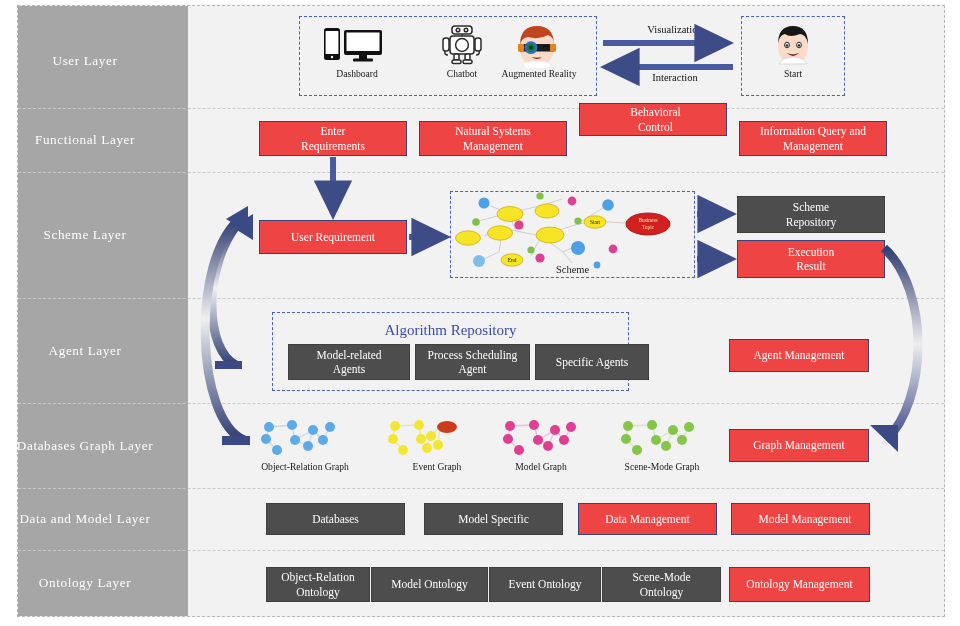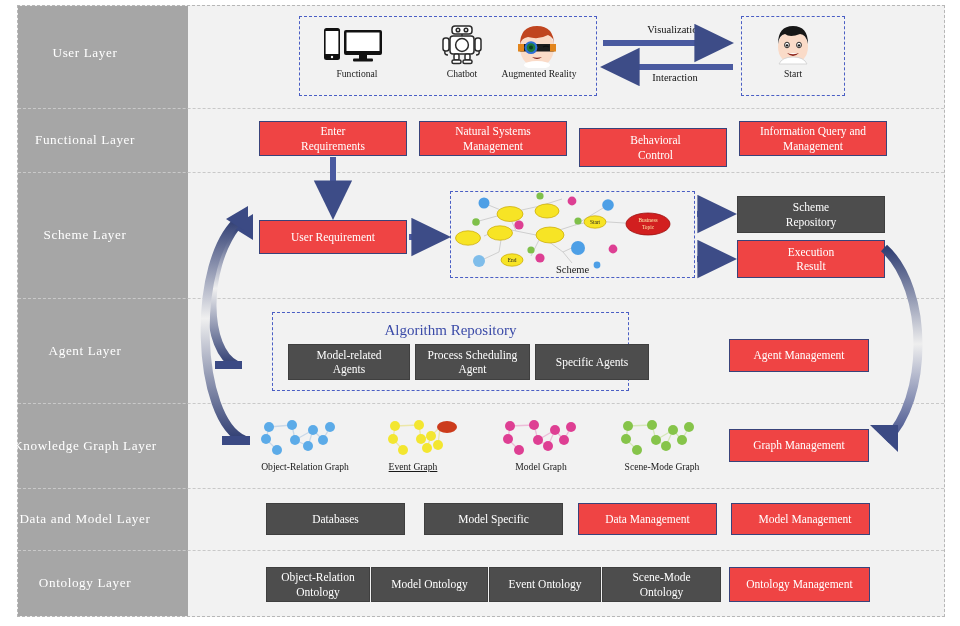--- a/index.html
+++ b/index.html
@@ -39,25 +39,25 @@
 </style>
 </head>
 <body>
 
 <div id="stage">
 
   <div class="frame"></div>
 
   <div class="labelcol"></div>
 
-  <div class="layerlabel" style="top:2px;height:102px;font-family:Liberation Serif, serif;">User Layer</div>
+  <div class="layerlabel" style="top:10px;height:102px;font-family:Liberation Serif, serif;">User Layer</div>
   <div class="layerlabel" style="top:108px;height:64px;">Functional Layer</div>
   <div class="layerlabel" style="top:172px;height:126px;">Scheme  Layer</div>
   <div class="layerlabel" style="top:298px;height:105px;">Agent Layer</div>
-  <div class="layerlabel" style="top:403px;height:85px;">Knowledge Graph Layer</div>
+  <div class="layerlabel" style="top:403px;height:85px;">Databases Graph Layer</div>
   <div class="layerlabel" style="top:488px;height:62px;">Data and Model Layer</div>
   <div class="layerlabel" style="top:550px;height:66px;">Ontology Layer</div>
 
   <div class="hsep" style="top:108px;"></div>
   <div class="hsep" style="top:172px;"></div>
   <div class="hsep" style="top:298px;"></div>
   <div class="hsep" style="top:403px;"></div>
   <div class="hsep" style="top:488px;"></div>
   <div class="hsep" style="top:550px;"></div>
 
@@ -68,21 +68,21 @@
     <svg width="70" height="36" viewBox="0 0 70 36">
       <rect x="2" y="1" width="16" height="32" rx="2.5" fill="#111"></rect>
       <rect x="3.6" y="4" width="12.8" height="23" fill="#fff"></rect>
       <circle cx="10" cy="30" r="1.2" fill="#fff"></circle>
       <rect x="22" y="3" width="38" height="25" rx="2" fill="#111"></rect>
       <rect x="24.5" y="5.5" width="33" height="18.5" fill="#fff"></rect>
       <rect x="37" y="28" width="8" height="4" fill="#111"></rect>
       <rect x="31" y="31.5" width="20" height="3" rx="1" fill="#111"></rect>
     </svg>
   </div>
-  <div class="cap" style="left:322px;top:68px;width:70px;">Functional</div>
+  <div class="cap" style="left:322px;top:68px;width:70px;">Dashboard</div>
 
   <div style="position:absolute;left:440px;top:24px;width:44px;height:42px;">
     <svg width="44" height="42" viewBox="0 0 44 42">
       <g fill="none" stroke="#2b2b2b" stroke-width="1.5">
         <rect x="12" y="2" width="20" height="8" rx="3" fill="#fff"></rect>
         <circle cx="18" cy="6" r="1.8" fill="#fff"></circle>
           <circle cx="26" cy="6" r="1.8" fill="#fff"></circle>
         <line x1="22" y1="10" x2="22" y2="12"></line>
         <rect x="10" y="12" width="24" height="18" rx="3" fill="#fff"></rect>
         <circle cx="22" cy="21" r="6.4" fill="#fff"></circle>
@@ -133,21 +133,21 @@
 
   <div class="arrowlabel" style="left:615px;top:24px;width:120px;">Visualization</div>
   <div class="arrowlabel" style="left:615px;top:72px;width:120px;">Interaction</div>
 
   <div class="box blue" style="left:259px;top:121px;width:148px;height:35px;">
       <span>Enter<br>Requirements</span>
     </div>
   <div class="box blue" style="left:419px;top:121px;width:148px;height:35px;">
       <span>Natural Systems<br>Management</span>
     </div>
-  <div class="box blue" style="left:579px;top:128px;width:148px;height:39px;padding-left:8px;">
+  <div class="box blue" style="left:579px;top:103px;width:148px;height:33px;padding-left:8px;">
       <span>Behavioral<br>Control</span>
     </div>
   <div class="box blue" style="left:739px;top:121px;width:148px;height:35px;">
       <span>Information Query and<br>Management</span>
     </div>
 
   <div class="box blue" style="left:259px;top:220px;width:148px;height:34px;">
       <span>User Requirement</span>
     </div>
 
@@ -224,21 +224,21 @@
           <circle cx="8" cy="21" r="5"></circle>
         <circle cx="36" cy="21" r="5"></circle>
           <circle cx="18" cy="32" r="5"></circle>
           <circle cx="46" cy="18" r="5"></circle>
         <circle cx="42" cy="30" r="5"></circle>
           <circle cx="53" cy="27" r="5"></circle>
       </g>
       <ellipse cx="62" cy="9" rx="10" ry="6" fill="#cc3b1c"></ellipse>
     </svg>
   </div>
-  <div class="cap" style="left:370px;top:461px;width:86px;text-decoration:underline;">Event Graph</div>
+  <div class="cap" style="left:394px;top:461px;width:86px;">Event Graph</div>
 
   <div style="position:absolute;left:500px;top:418px;width:95px;height:40px;">
     <svg width="95" height="40" viewBox="0 0 95 40">
       <g stroke="#edbcd8" stroke-width="1.3" fill="none">
         <line x1="10" y1="8" x2="34" y2="7"></line>
           <line x1="10" y1="8" x2="8" y2="21"></line>
         <line x1="34" y1="7" x2="38" y2="22"></line>
           <line x1="8" y1="21" x2="19" y2="32"></line>
         <line x1="38" y1="22" x2="48" y2="28"></line>
           <line x1="38" y1="22" x2="55" y2="12"></line>

